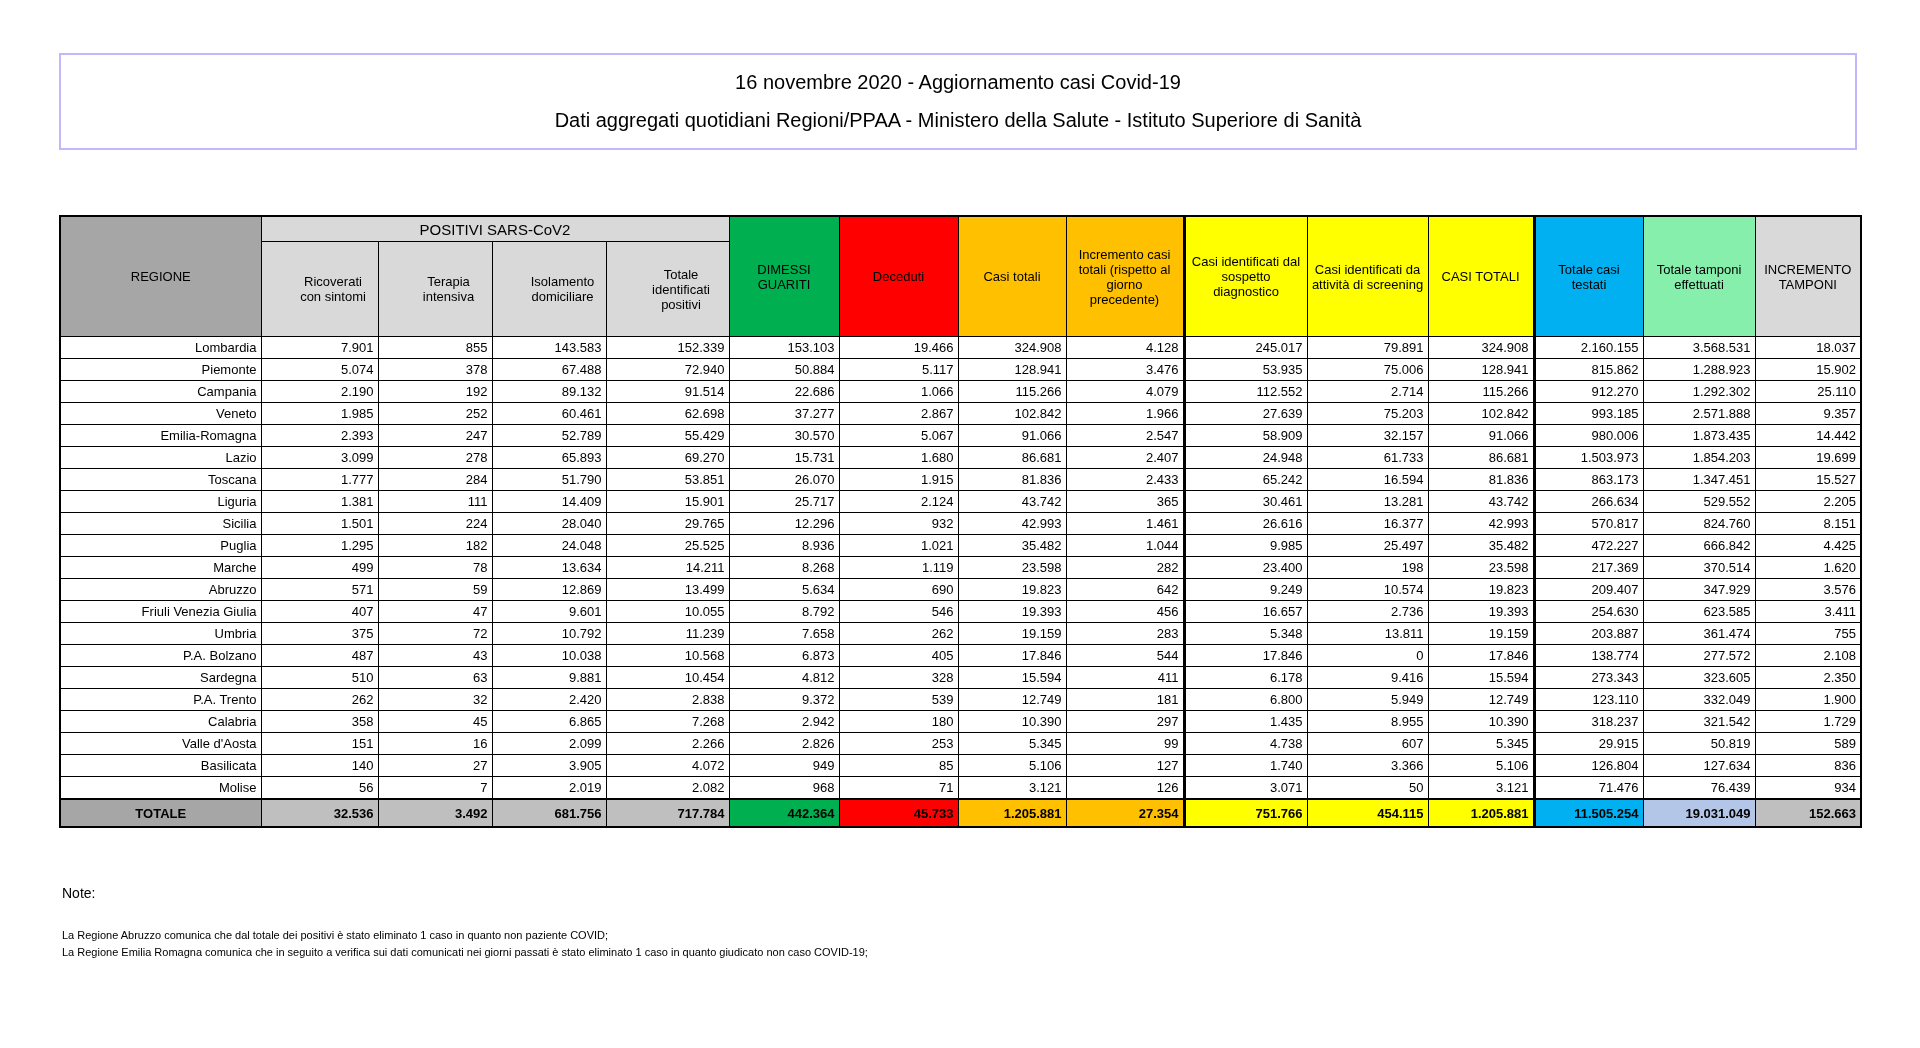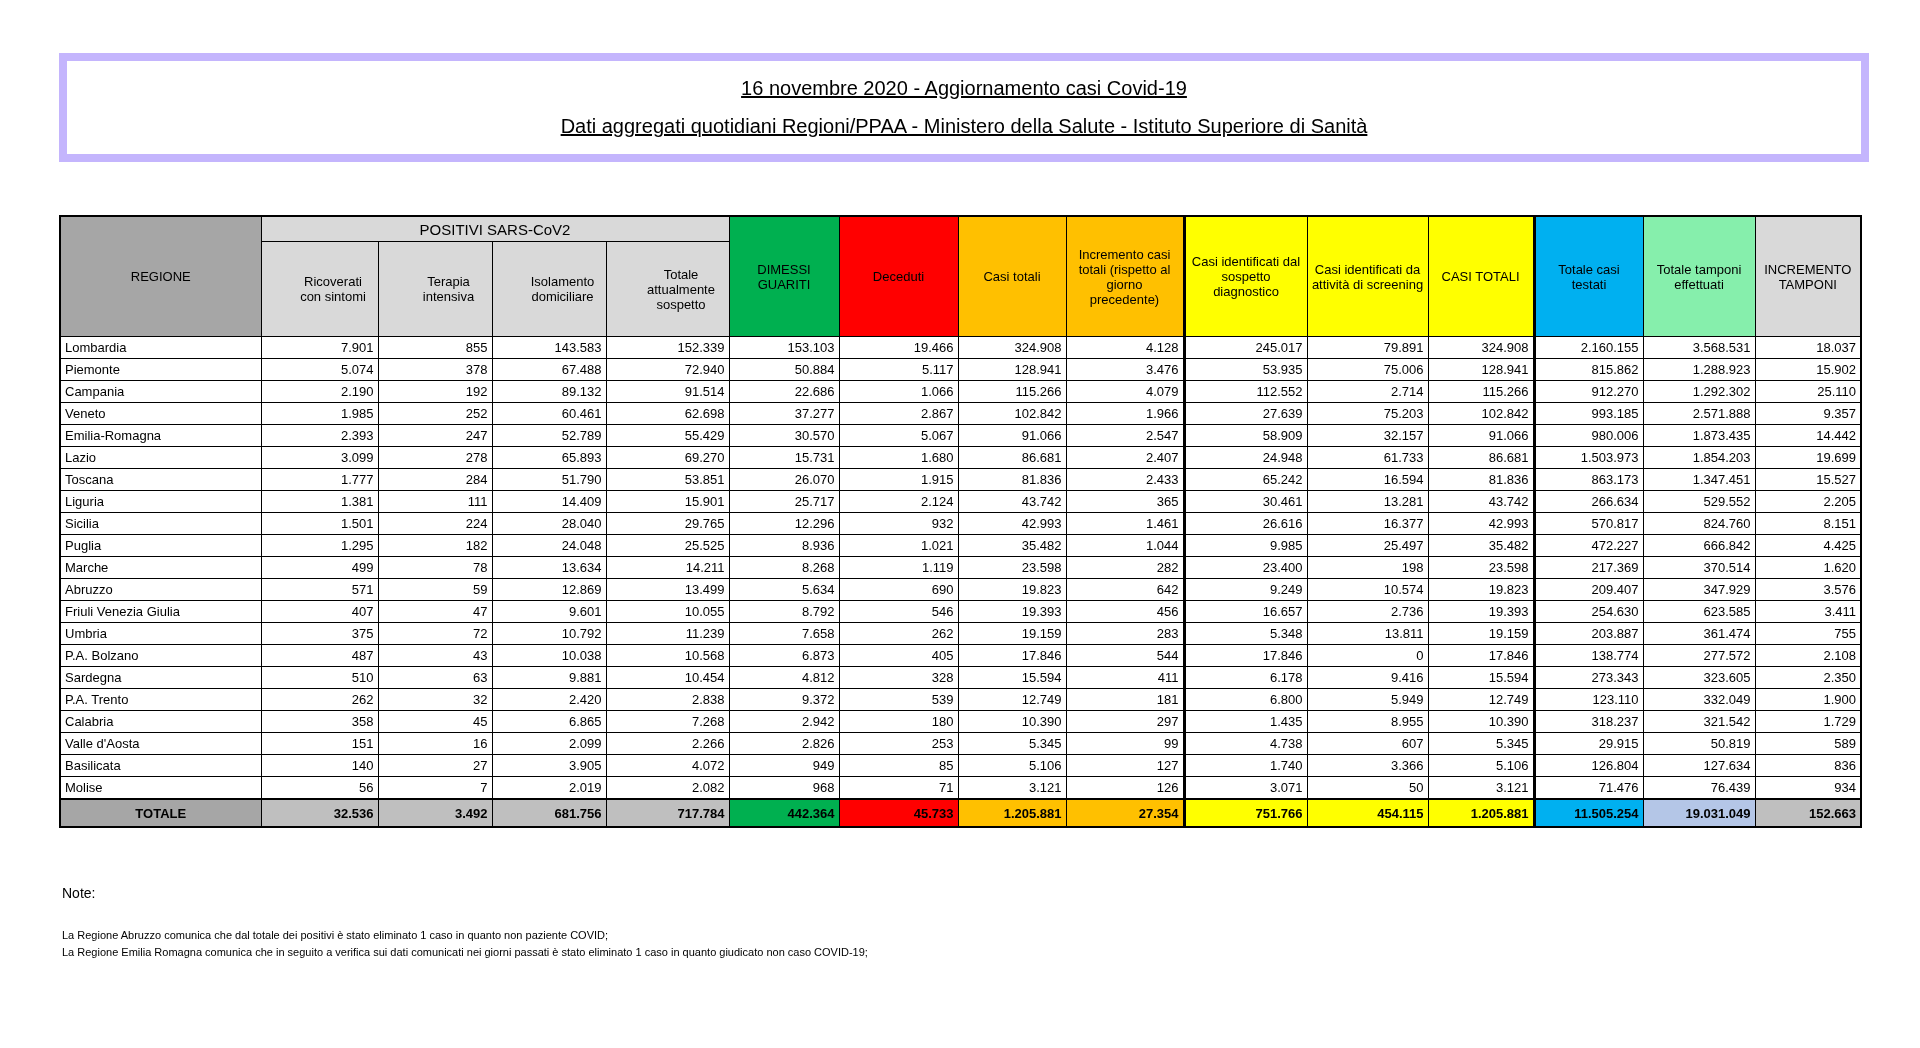--- a/index.html
+++ b/index.html
@@ -3,24 +3,23 @@
 <meta charset="utf-8">
 <style>
   html,body { margin:0; padding:0; background:#ffffff; }
   body {
     width:1920px; height:1048px; position:relative;
     font-family:"Liberation Sans", sans-serif; color:#000;
     overflow:hidden;
   }
   .title-box {
     position:absolute; left:59px; top:53px; width:1794px; height:93px;
-    border:8px solid #c4b5fd;
+    border:2px solid #c4b5fd;
     display:flex; flex-direction:column; justify-content:space-evenly; align-items:center;
     font-size:20px;
-    text-decoration:underline;
   }
   .covid-table {
     position:absolute; left:59px; top:215px; width:1801px;
     border-collapse:collapse; table-layout:fixed;
     font-size:13px; border:2px solid #000;
   }
   .covid-table th, .covid-table td {
     border:1px solid #000; padding:0 4px; overflow:hidden;
   }
   .covid-table thead th { white-space:normal; text-align:center; font-weight:normal; }
@@ -32,21 +31,21 @@
   .c-deceduti     { background:#FF0000; }
   .c-casitotali-o { background:#FFC000; }
   .c-incremento   { background:#FFC000; }
   .c-sospetto     { background:#FFFF00; }
   .c-screening    { background:#FFFF00; }
   .c-casitotali-y { background:#FFFF00; }
   .c-testati      { background:#00B0F0; }
   .c-tamponi      { background:#86efac; }
   .c-incrtamponi  { background:#D9D9D9; }
   .covid-table tbody td { height:21px; white-space:nowrap; }
-  .covid-table tbody td.region { text-align:left; }
+  .covid-table tbody td.region { text-align:right; }
   .covid-table td.num { text-align:right; }
   .tl { border-left:3px solid #000 !important; }
   .covid-table tfoot td {
     font-weight:bold; height:26px; border-top:2px solid #000; white-space:nowrap;
   }
   .tot-label  { background:#A6A6A6; text-align:center; }
   .tot-gray   { background:#BFBFBF; }
   .tot-green  { background:#00B050; }
   .tot-red    { background:#FF0000; }
   .tot-orange { background:#FFC000; }
@@ -95,21 +94,21 @@
       <th rowspan="2" class="c-screening">Casi identificati da attività di screening</th>
       <th rowspan="2" class="c-casitotali-y">CASI TOTALI</th>
       <th rowspan="2" class="c-testati tl">Totale casi testati</th>
       <th rowspan="2" class="c-tamponi">Totale tamponi effettuati</th>
       <th rowspan="2" class="c-incrtamponi">INCREMENTO TAMPONI</th>
     </tr>
     <tr class="sub-row">
       <th>Ricoverati con sintomi</th>
       <th>Terapia intensiva</th>
       <th>Isolamento domiciliare</th>
-      <th>Totale attualmente sospetto</th>
+      <th>Totale identificati positivi</th>
     </tr>
   </thead>
   <tbody>
       <tr>
         <td class="region">Lombardia</td>
         <td class="num">7.901</td>
         <td class="num">855</td>
         <td class="num">143.583</td>
         <td class="num">152.339</td>
         <td class="num">153.103</td>

